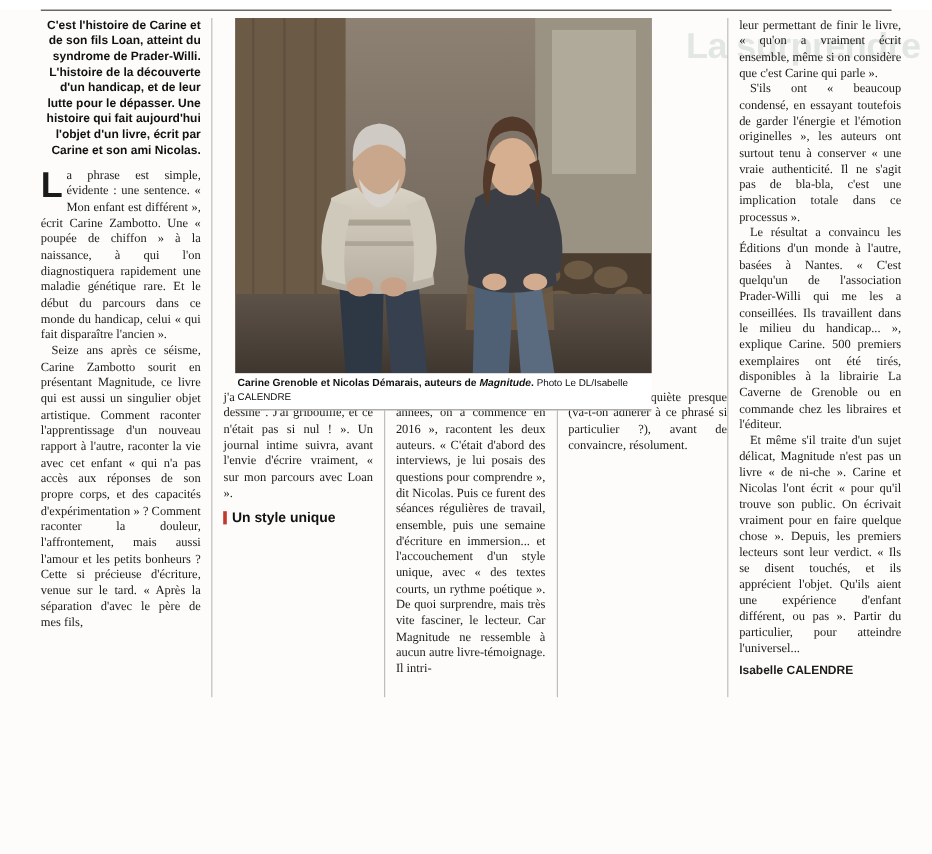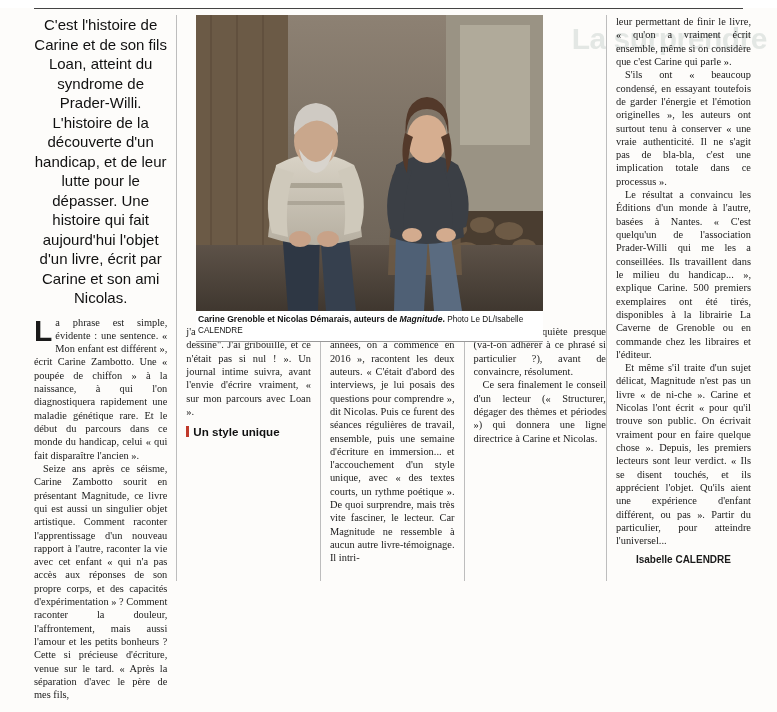--- a/index.html
+++ b/index.html
@@ -71,24 +71,24 @@
     hyphens: auto;
     -webkit-hyphens: auto;
   }
   .col.c1 { width: 162px; padding-right: 9px; }
   .col.c2 { width: 162px; padding: 0 9px; border-left: 1px solid #bdbdbd; }
   .col.c3 { width: 162px; padding: 0 9px; border-left: 1px solid #bdbdbd; }
   .col.c4 { width: 162px; padding-left: 9px; border-left: 1px solid #bdbdbd; }
 
   .chapeau {
     font-family: "Liberation Sans", sans-serif;
-    font-weight: normal;
-    font-size: 15px;
+    font-weight: bold;
+    font-size: 10px;
     line-height: 1.30;
-    text-align: center;
+    text-align: right;
     color: #111;
     margin-bottom: 8px;
   }
 
   .photo-wrap {
     position: absolute;
     left: 162px;
     top: 0;
     width: 347px;
     z-index: 5;
@@ -139,21 +139,21 @@
     content: "";
     position: absolute;
     left: 0; top: 1px;
     width: 3px; height: 11px;
     background: #c0392b;
   }
   .signature {
     font-family: "Liberation Sans", sans-serif;
     font-weight: bold;
     font-size: 10px;
-    text-align: center;
+    text-align: left;
     margin-top: 6px;
   }
   .it { font-style: italic; }
 </style>
 </head>
 <body>
 
 <div class="page">
 
   <div class="ghost-headline">La surprendre</div>
@@ -176,21 +176,20 @@
     </div>
 
     <div class="col c3">
       <div style="height:310px"></div>
       <p class="para first">« On a travaillé pendant des années, on a commencé en 2016 », racontent les deux auteurs. « C'était d'abord des interviews, je lui posais des questions pour comprendre », dit Nicolas. Puis ce furent des séances régulières de travail, ensemble, puis une semaine d'écriture en immersion... et l'accouchement d'un style unique, avec « des textes courts, un rythme poétique ». De quoi surprendre, mais très vite fasciner, le lecteur. Car Magnitude ne ressemble à aucun autre livre-témoignage. Il intri-</p>
     </div>
 
     <div class="col c4">
       <div style="height:310px"></div>
       <p class="para first">gue d'abord, inquiète presque (va-t-on adhérer à ce phrasé si particulier ?), avant de convaincre, résolument.</p>
-      <p class="para">Ce sera finalement le conseil d'un lecteur (« Structurer, dégager des thèmes et périodes ») qui donnera une ligne directrice à Carine et Nicolas.</p>
     </div>
 
     <div class="col c4" style="width:165px;">
       <p class="para first">leur permettant de finir le livre, « qu'on a vraiment écrit ensemble, même si on considère que c'est Carine qui parle ».</p>
       <p class="para">S'ils ont « beaucoup condensé, en essayant toutefois de garder l'énergie et l'émotion originelles », les auteurs ont surtout tenu à conserver « une vraie authenticité. Il ne s'agit pas de bla-bla, c'est une implication totale dans ce processus ».</p>
       <p class="para">Le résultat a convaincu les Éditions d'un monde à l'autre, basées à Nantes. « C'est quelqu'un de l'association Prader-Willi qui me les a conseillées. Ils travaillent dans le milieu du handicap... », explique Carine. 500 premiers exemplaires ont été tirés, disponibles à la librairie La Caverne de Grenoble ou en commande chez les libraires et l'éditeur.</p>
       <p class="para">Et même s'il traite d'un sujet délicat, Magnitude n'est pas un livre « de ni-che ». Carine et Nicolas l'ont écrit « pour qu'il trouve son public. On écrivait vraiment pour en faire quelque chose ». Depuis, les premiers lecteurs sont leur verdict. « Ils se disent touchés, et ils apprécient l'objet. Qu'ils aient une expérience d'enfant différent, ou pas ». Partir du particulier, pour atteindre l'universel...</p>
       <div class="signature">Isabelle CALENDRE</div>
     </div>
 

